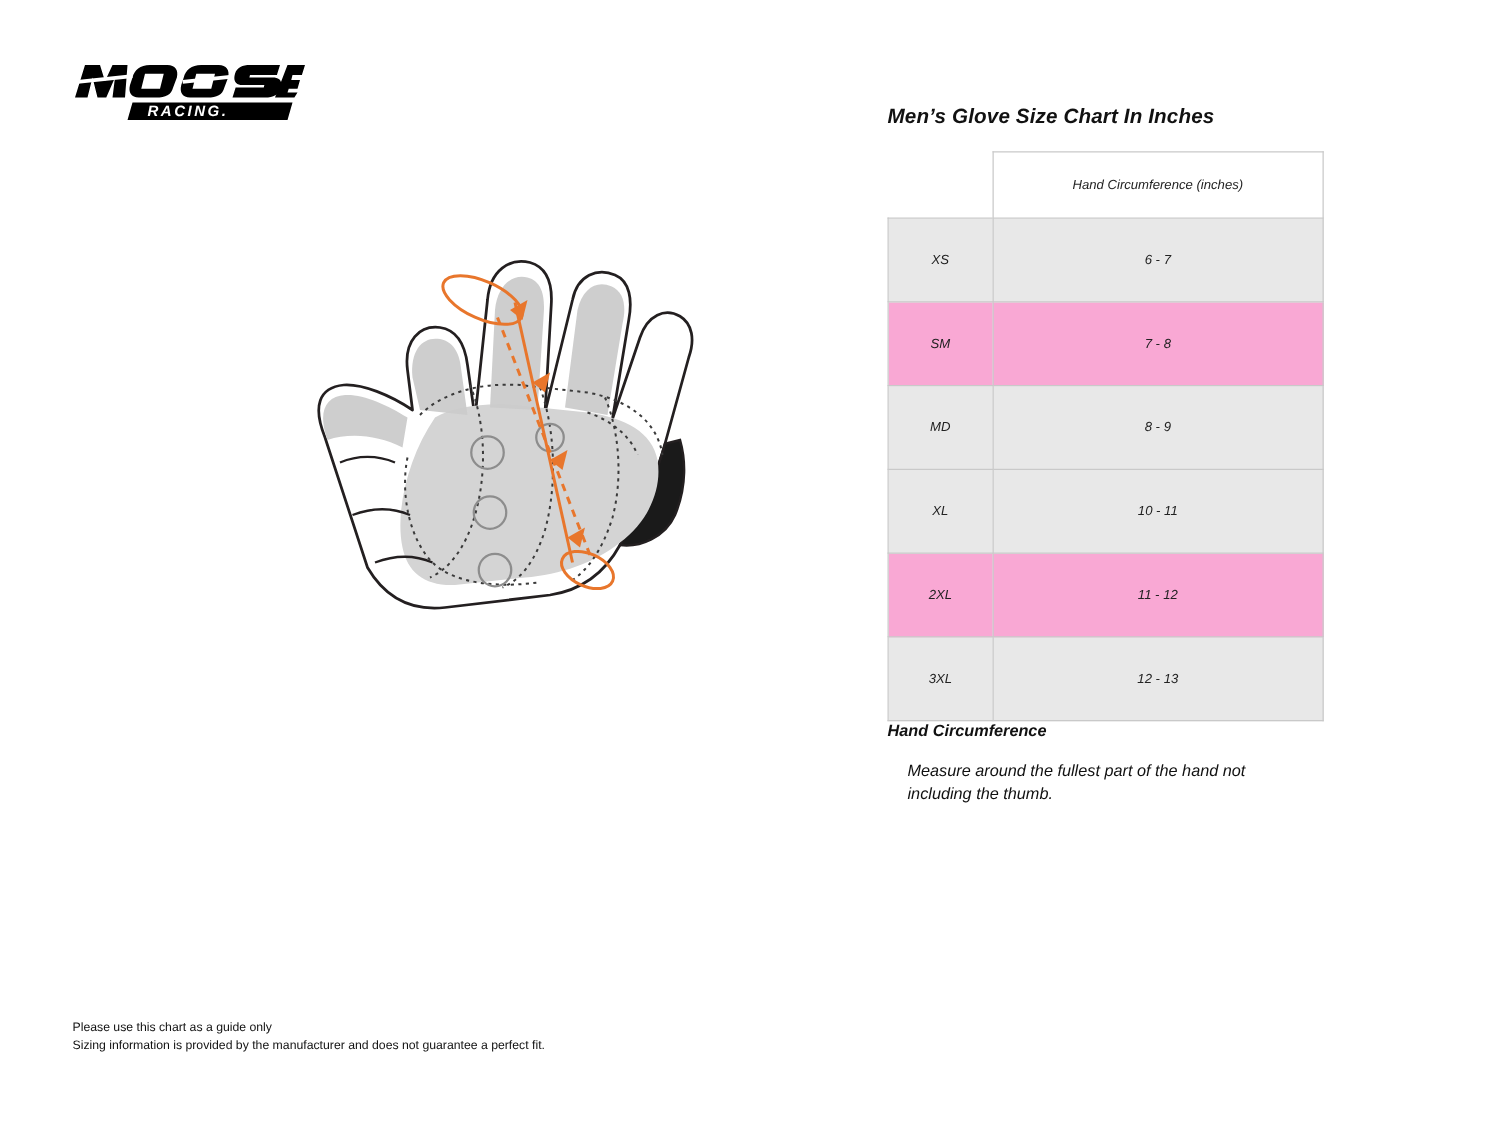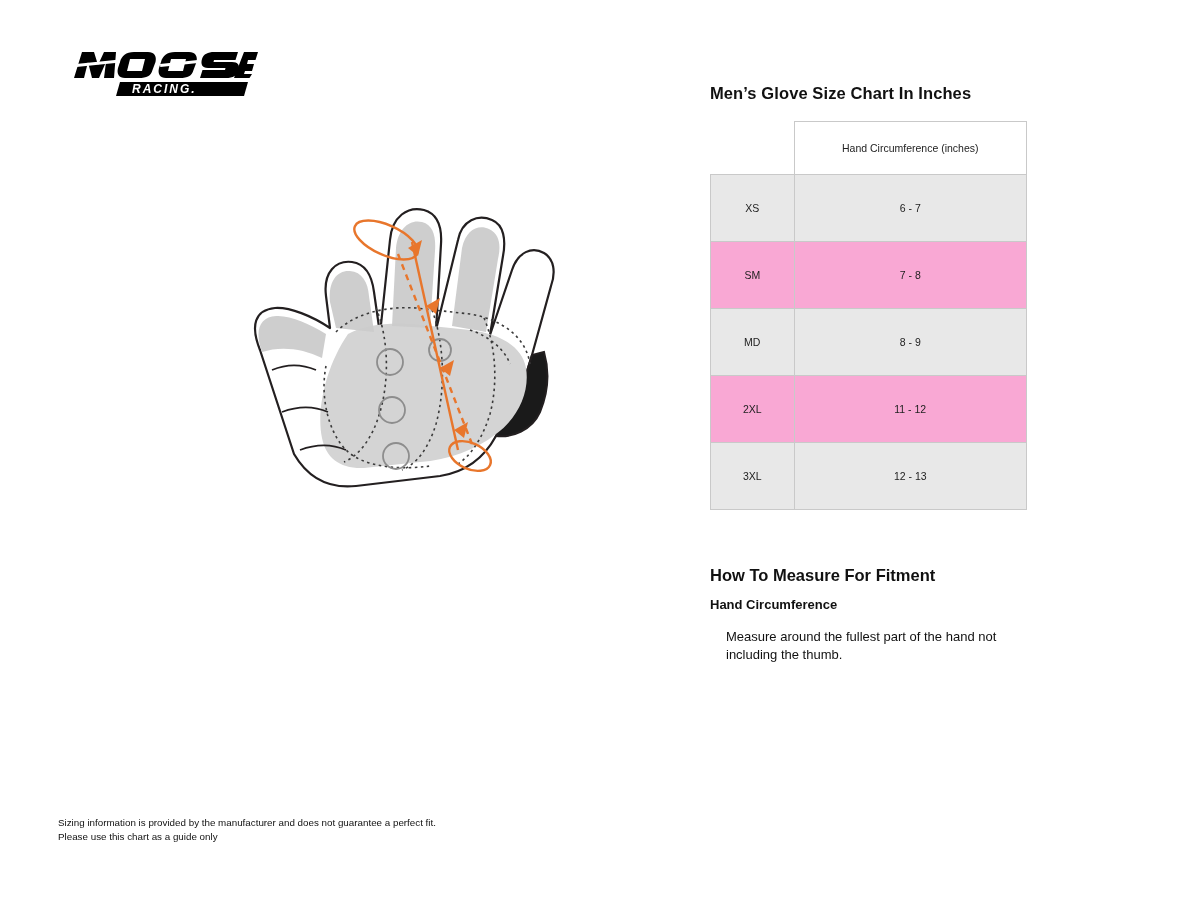--- a/index.html
+++ b/index.html
@@ -12,21 +12,21 @@
     height: 900px;
     position: relative;
     font-family: "Liberation Sans", sans-serif;
     color: #1a1a1a;
     overflow: hidden;
   }
 
   
   .logo-wrap {
     position: absolute;
-    left: 68px;
+    left: 54px;
     top: 48px;
     width: 190px;
     height: 52px;
     text-decoration: underline;
   }
   .logo-wrap svg { display: block; }
 
   
   .glove-wrap {
     position: absolute;
@@ -36,32 +36,33 @@
     height: 420px;
   }
   .glove-wrap svg { display: block; }
 
   
   .right-col {
     position: absolute;
     left: 710px;
     top: 84px;
     width: 420px;
+    font-style: italic;
   }
   .chart-title {
     font-size: 16.5px;
     font-weight: bold;
     letter-spacing: 0.1px;
     margin: 0 0 18px 0;
     color: #111;
   }
 
   table.size-chart {
     border-collapse: collapse;
-    width: 317px;
+    width: 349px;
     table-layout: fixed;
   }
   table.size-chart td, table.size-chart th {
     border: 1px solid #c9c9c9;
     text-align: center;
     font-size: 10.5px;
     color: #222;
     font-weight: normal;
     height: 64px;
     vertical-align: middle;
@@ -246,32 +247,35 @@
         <td>6 - 7</td>
       </tr>
       <tr class="plain">
         <td class="size-cell">SM</td>
         <td>7 - 8</td>
       </tr>
       <tr class="shaded">
         <td class="size-cell">MD</td>
         <td>8 - 9</td>
       </tr>
+      <tr class="shaded">
+        <td class="size-cell">XL</td>
+        <td>10 - 11</td>
+      </tr>
       <tr class="plain">
         <td class="size-cell">2XL</td>
         <td>11 - 12</td>
       </tr>
       <tr class="shaded">
         <td class="size-cell">3XL</td>
         <td>12 - 13</td>
       </tr>
     </tbody>
   </table>
 
-  <h2 class="measure-title">How To Measure For Fitment</h2>
   <p class="measure-sub">Hand Circumference</p>
   <p class="measure-body">Measure around the fullest part of the hand not including the thumb.</p>
 </div>
 
 <div class="footer">
+  <div>Please use this chart as a guide only</div>
   <div>Sizing information is provided by the manufacturer and does not guarantee a perfect fit.</div>
-  <div>Please use this chart as a guide only</div>
 </div>
 
 </body></html>

